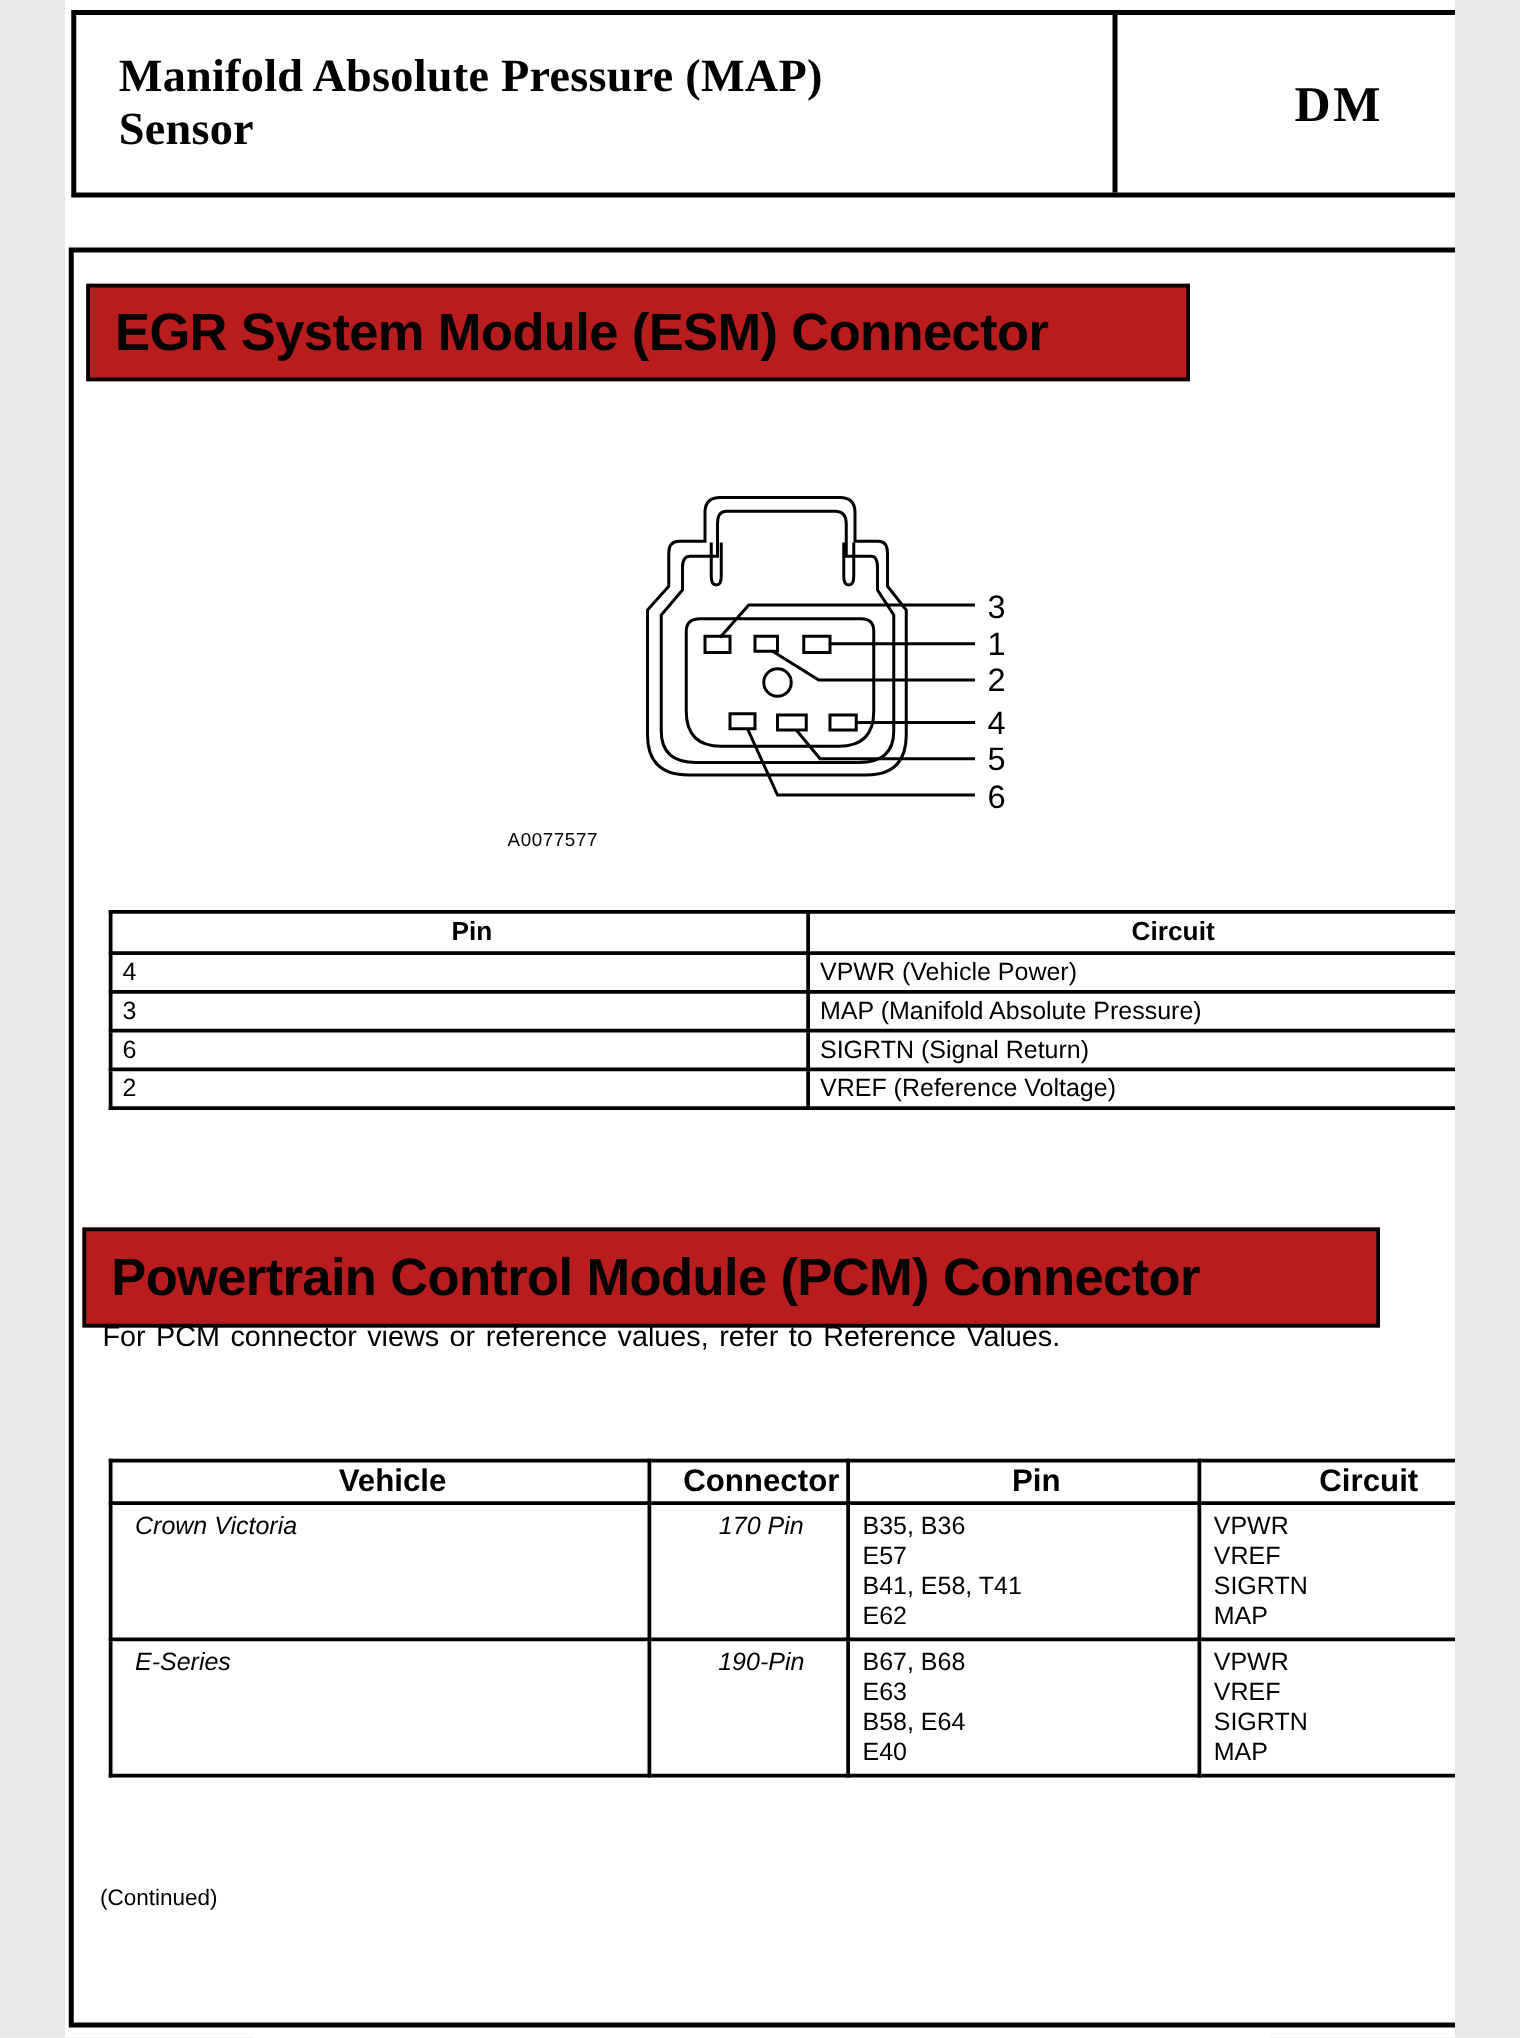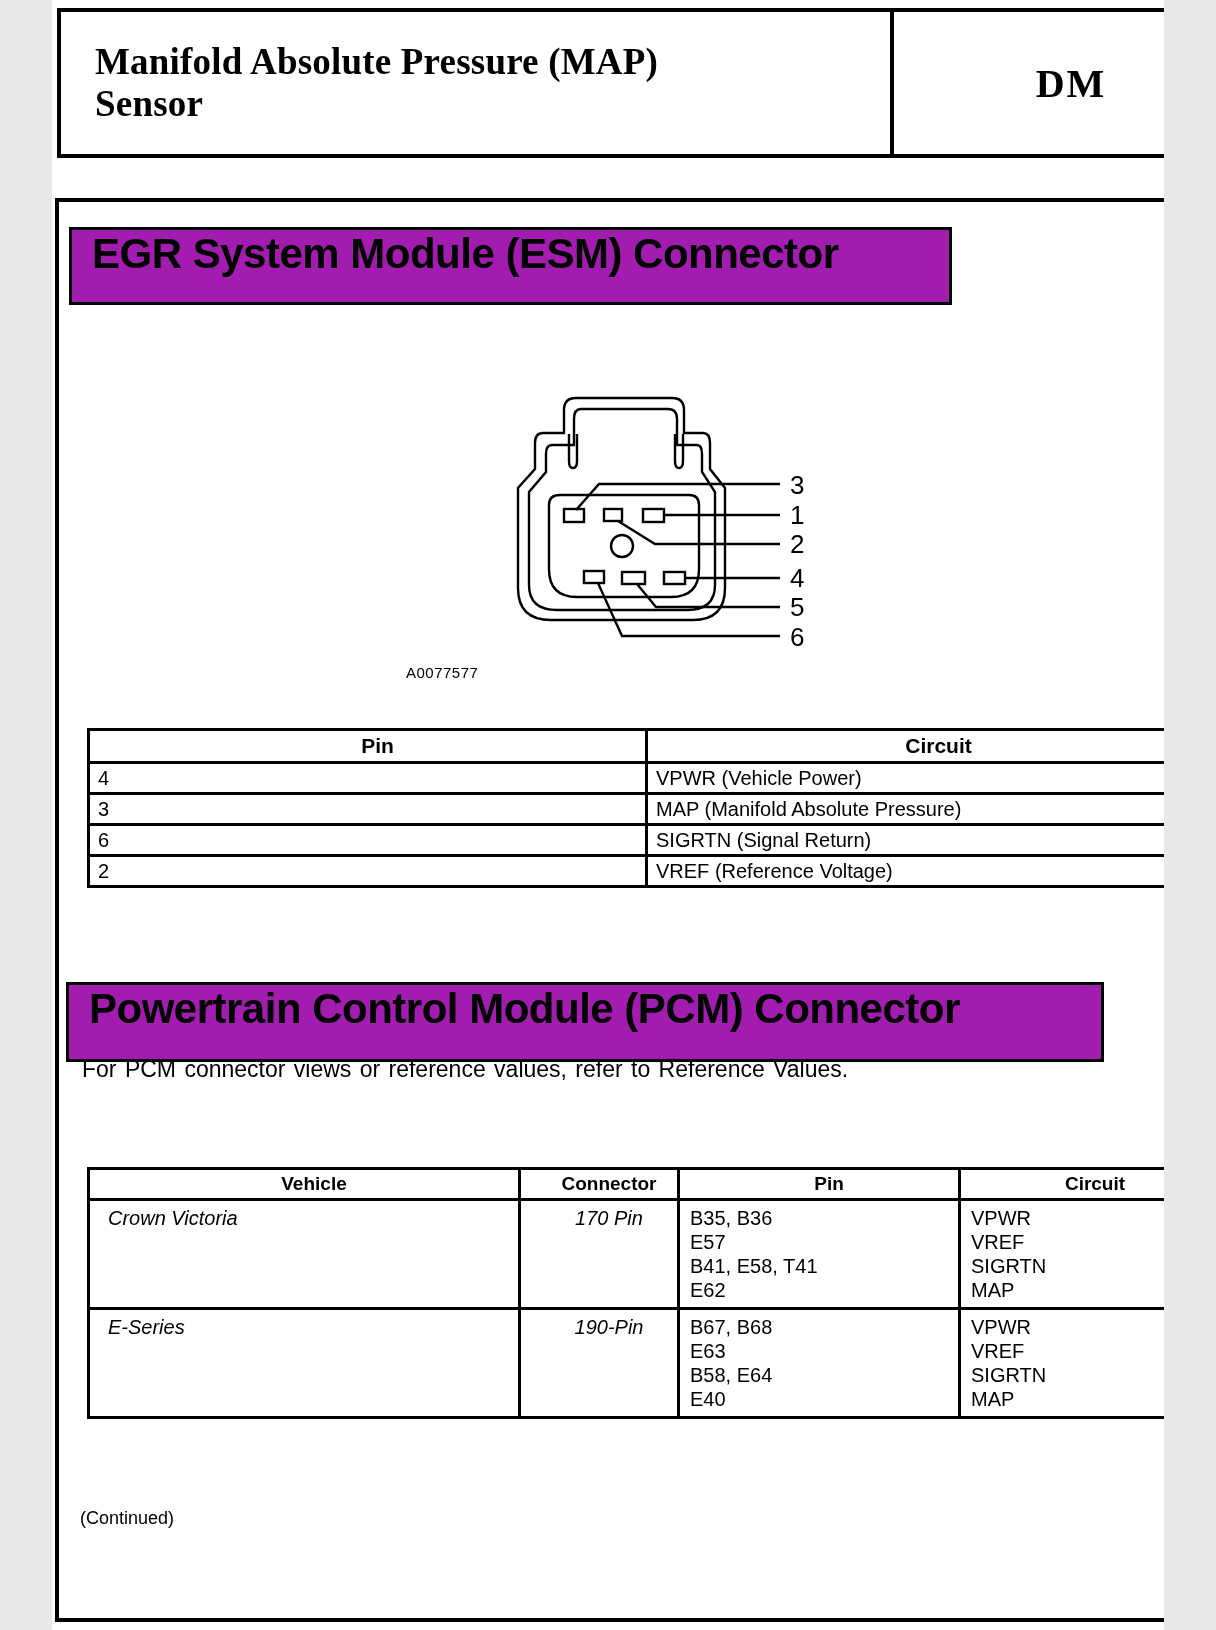--- a/index.html
+++ b/index.html
@@ -32,41 +32,41 @@
 
   
   .main-box {
     left:3px; top:198px; width:1198px; height:1424px;
     border:4px solid #000; box-sizing:border-box;
   }
 
   
   .section-title-box {
     border:3px solid #000; box-sizing:border-box;
-    display:flex; background:#a21caf;
+    display:flex; align-items:center; background:#b91c1c;
   }
   .esm-title-box { left:17px; top:227px; width:883px; height:78px; }
   .pcm-title-box { left:14px; top:982px; width:1038px; height:80px; }
   .section-title {
     font-weight:bold; font-size:42px; padding-left:20px;
     letter-spacing:-0.5px; white-space:nowrap;
   }
 
   .figure-id { left:354px; top:664px; font-size:15px; letter-spacing:0.5px; }
 
   
   table { border-collapse:collapse; table-layout:fixed; }
   th, td { border:3px solid #000;padding-left:21px; }
 
   .esm-table { left:35px; top:728px; width:1122px; }
   .esm-table th { height:28px; font-size:21px; font-weight:bold; text-align:center; }
   .esm-table td { height:28px; font-size:20px; text-align:left; padding:0 0 0 8px; }
 
   .pcm-table { left:35px; top:1167px; width:1122px; }
-  .pcm-table th { height:26px; font-size:19px; font-weight:bold; }
+  .pcm-table th { height:26px; font-size:25px; font-weight:bold; }
   .pcm-table td {
     height:100px; font-size:20px; vertical-align:top;
     padding-top:5px; line-height:24px;
   }
   .pcm-table td.cell-vehicle { padding-left:18px;font-style:italic; }
   .pcm-table td.cell-connector { text-align:center; vertical-align:top;font-style:italic; }
   .pcm-table td.cell-pins, .pcm-table td.cell-circuits { padding-left:10px; }
 
   .pcm-note { left:30px; top:1056px; font-size:23px; word-spacing:2px; }
   .continued-note { left:28px; top:1508px; font-size:18px; }

